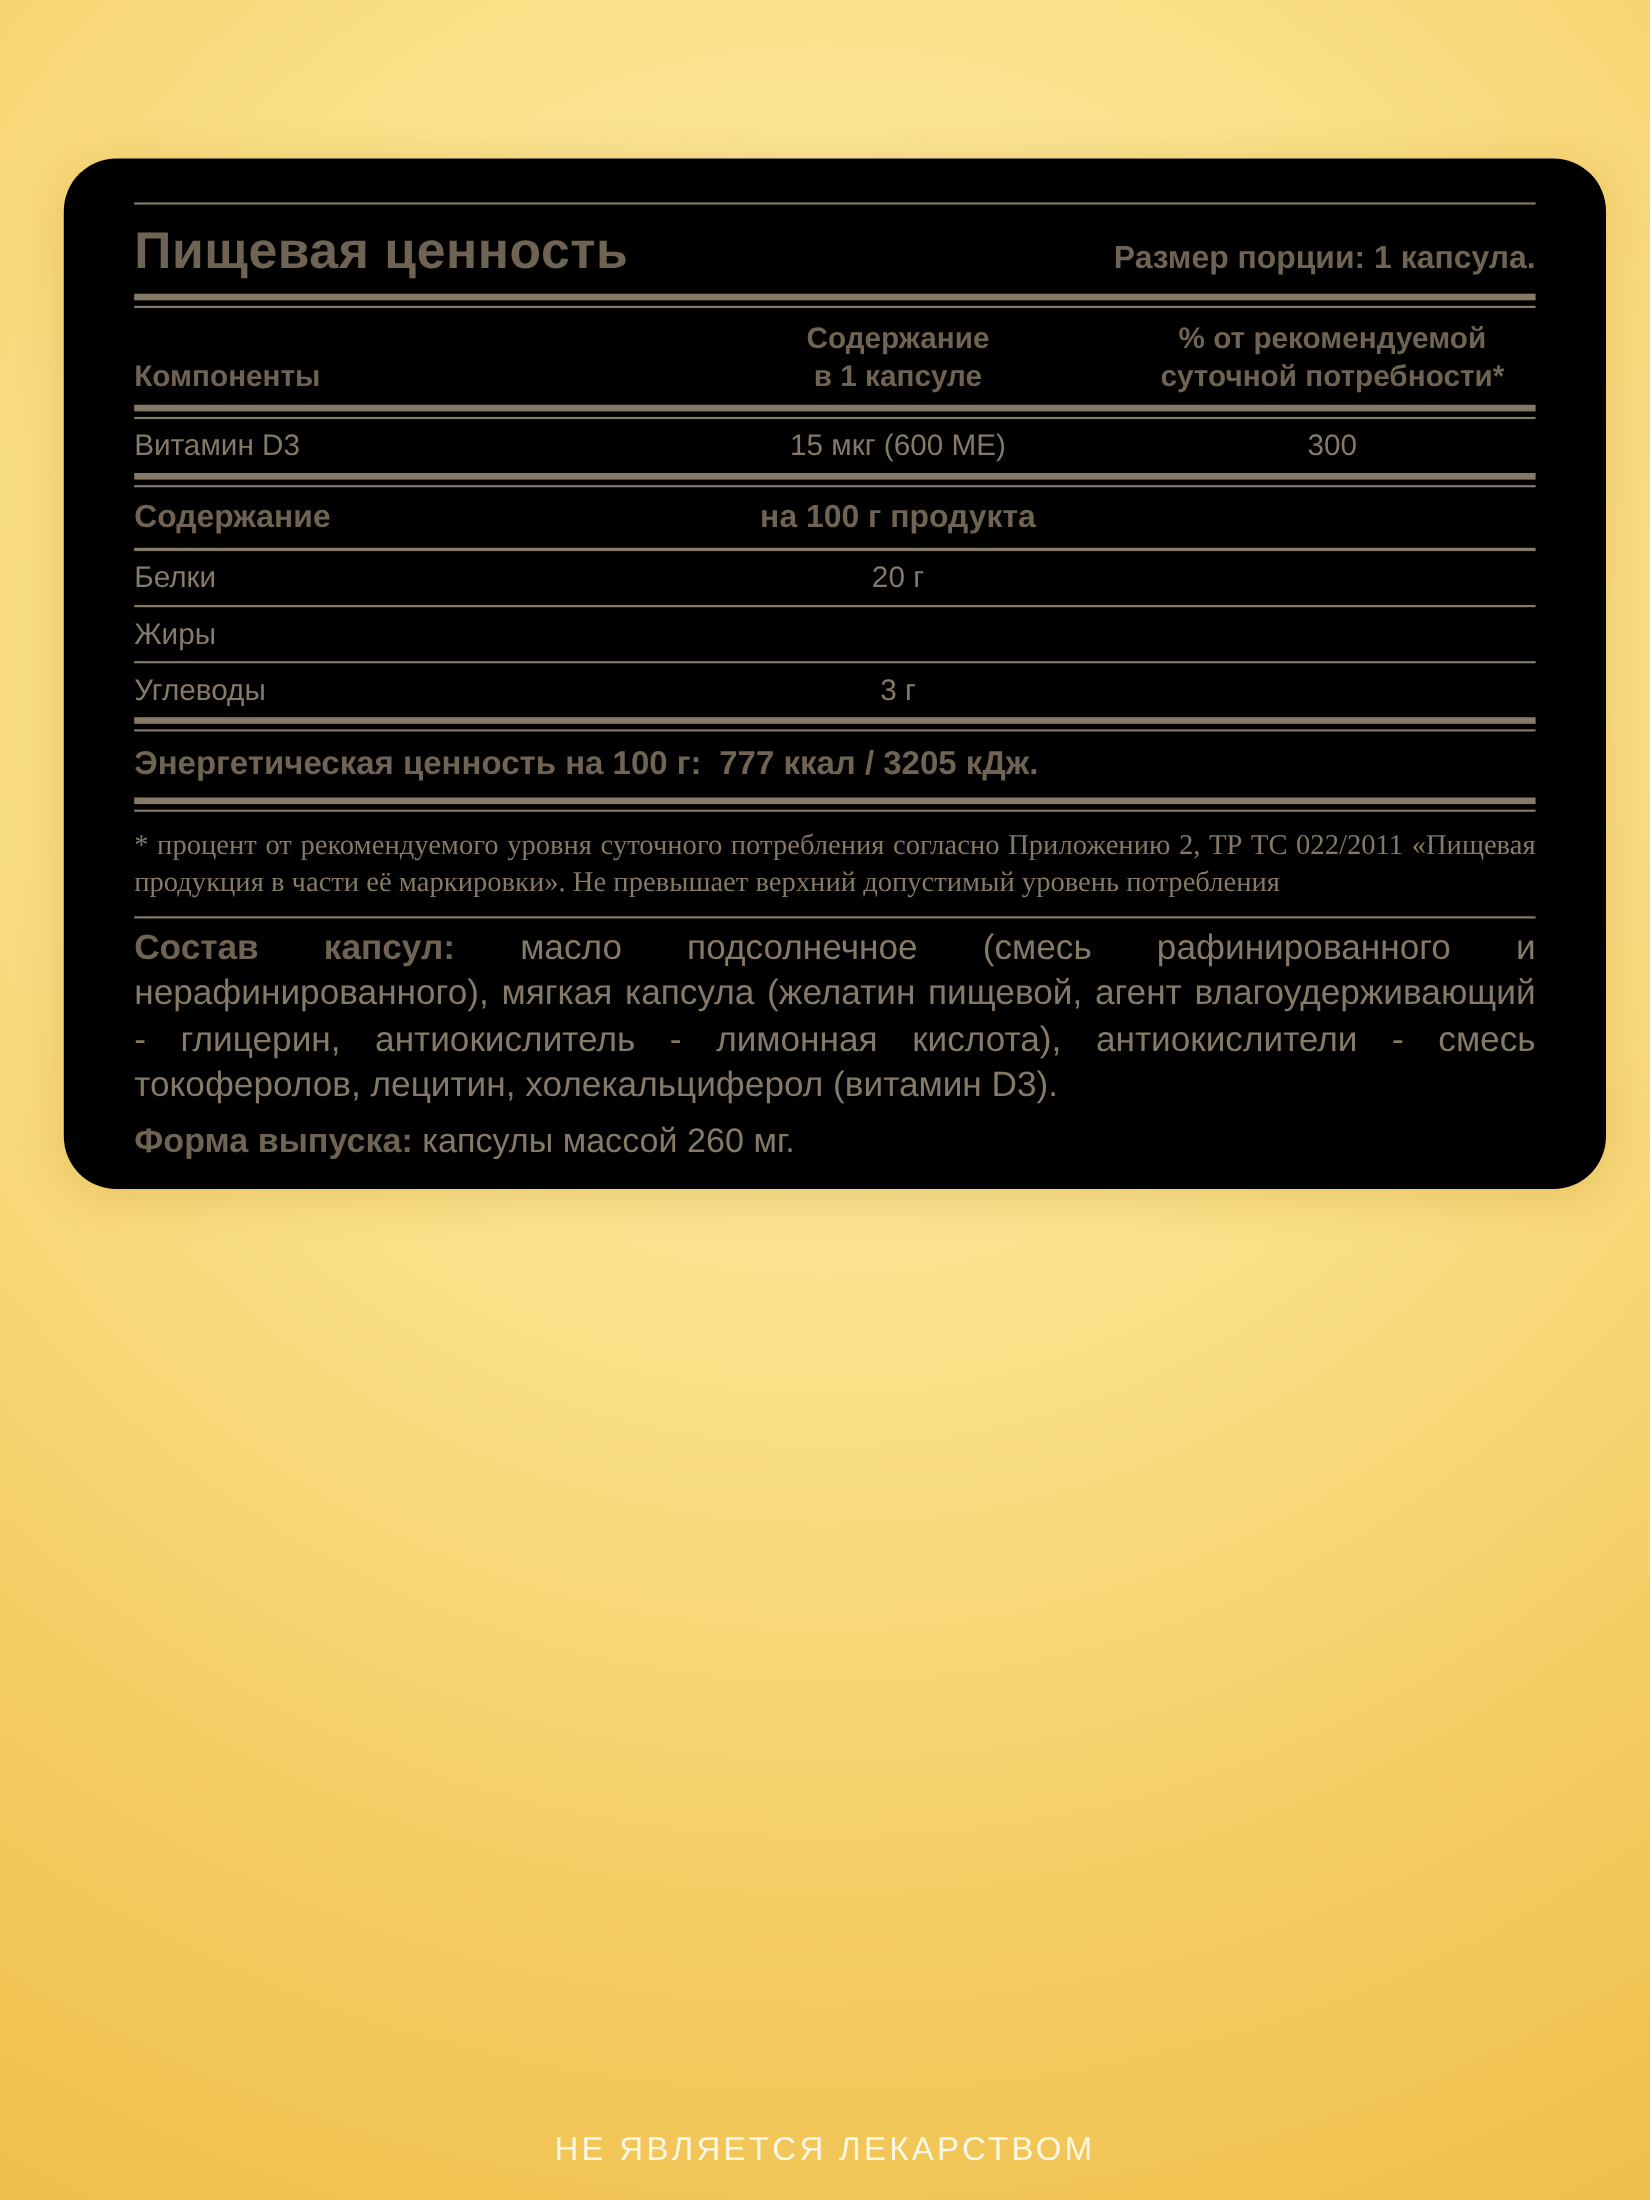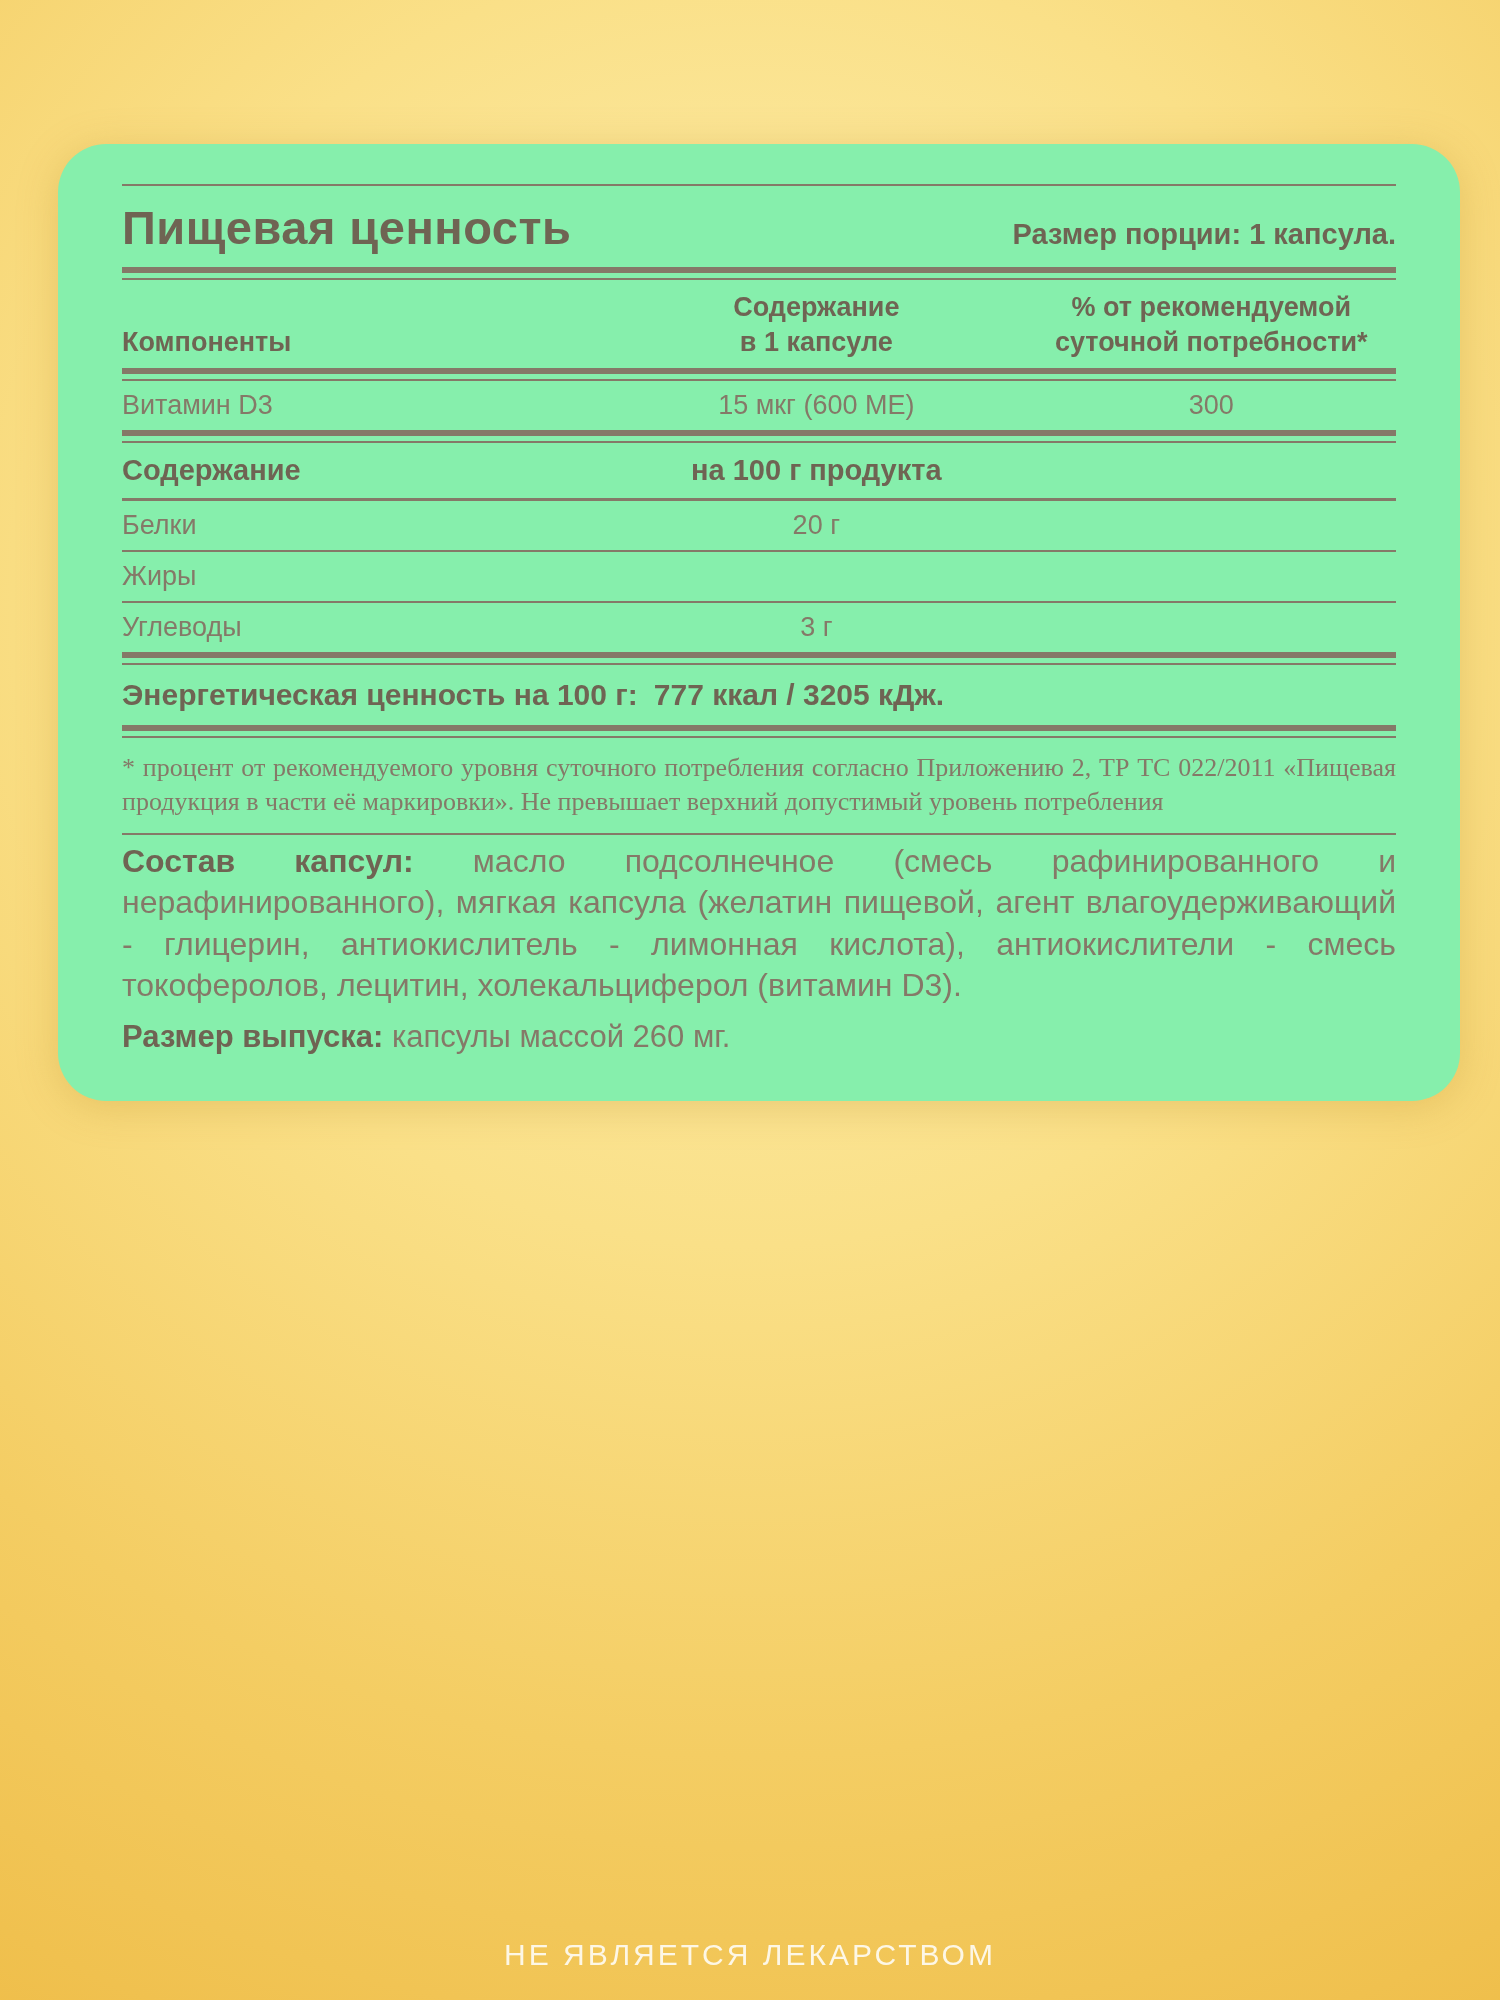--- a/index.html
+++ b/index.html
@@ -9,22 +9,22 @@
   html,body{margin:0;padding:0;}
   body{
     width:1500px;height:2000px;position:relative;overflow:hidden;
     font-family:"Liberation Sans","DejaVu Sans",sans-serif;
     background:
       radial-gradient(ellipse 115% 85% at 50% 30%,
         #fdf0b4 0%, #fae088 38%, #f4cd63 68%, #eebb45 100%);
   }
   .card{
     position:absolute;left:58px;top:144px;width:1402px;min-height:936px;
-    background:#86efac;border-radius:48px;box-sizing:border-box;
-    padding:40px 64px 46px;
+    background:#000000;border-radius:48px;box-sizing:border-box;
+    padding:40px 64px 26px;
     color:var(--ink);
     box-shadow:0 6px 40px rgba(190,140,40,0.30);
   }
   .rule-thin{height:0;border-top:2px solid var(--ink);}
   .rule-mid{height:0;border-top:3px solid var(--ink);}
   .rule-double{height:5px;border-top:6px solid var(--ink);border-bottom:2px solid var(--ink);}
 
   .title-row{display:flex;justify-content:space-between;align-items:baseline;margin:14px 0 12px;}
   .title{font-size:47px;font-weight:bold;color:var(--ink-dark);letter-spacing:0.5px;margin:0;}
   .serving{font-size:29px;font-weight:bold;color:var(--ink-dark);}
@@ -125,21 +125,21 @@
     <p class="footnote">* процент от рекомендуемого уровня суточного потребления согласно Приложению 2, ТР ТС 022/2011 «Пищевая продукция в части её маркировки». Не превышает верхний допустимый уровень потребления</p>
 
     <div class="rule-thin"></div>
 
     <p class="composition">
       <span class="b">Состав капсул:</span>
       <span>масло подсолнечное (смесь рафинированного и нерафинированного), мягкая капсула (желатин пищевой, агент влагоудерживающий - глицерин, антиокислитель - лимонная кислота), антиокислители - смесь токоферолов, лецитин, холекальциферол (витамин D3).</span>
     </p>
 
     <p class="release">
-      <span class="b">Размер выпуска:</span>
+      <span class="b">Форма выпуска:</span>
       <span>капсулы массой 260 мг.</span>
     </p>
 
   </div>
 
   <div class="disclaimer">НЕ ЯВЛЯЕТСЯ ЛЕКАРСТВОМ</div>
 
 </div>
 
 </body></html>

